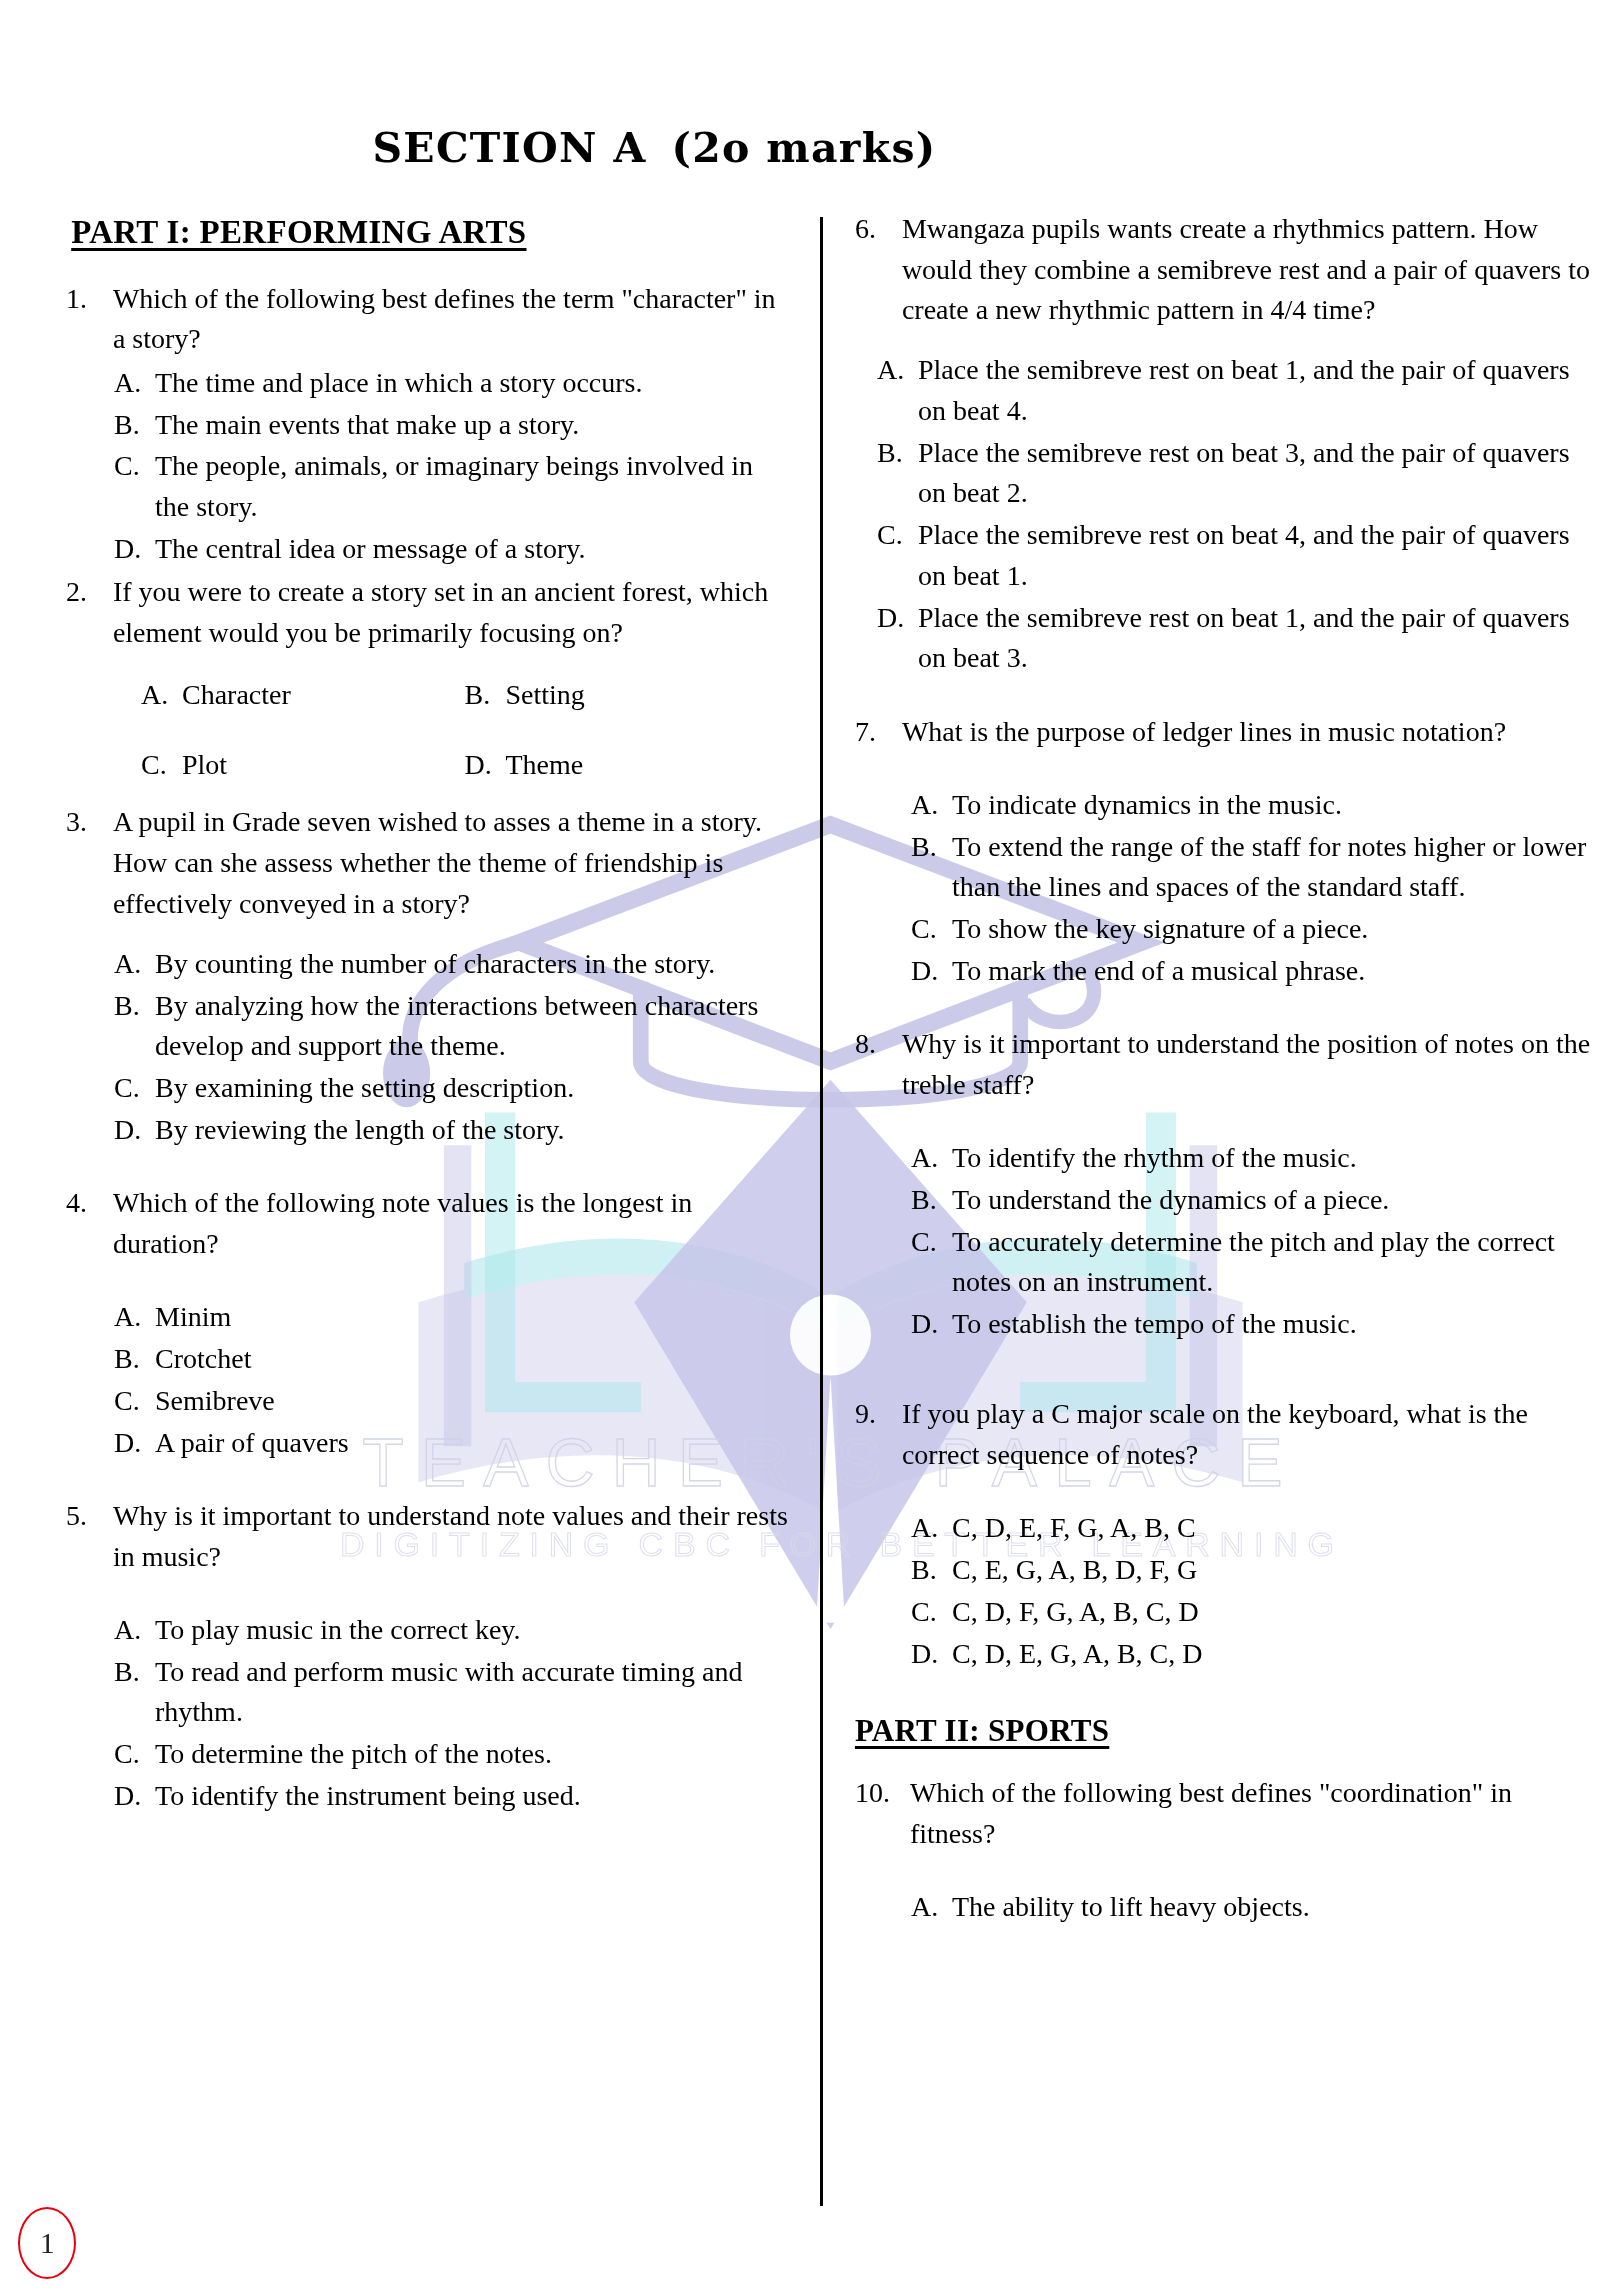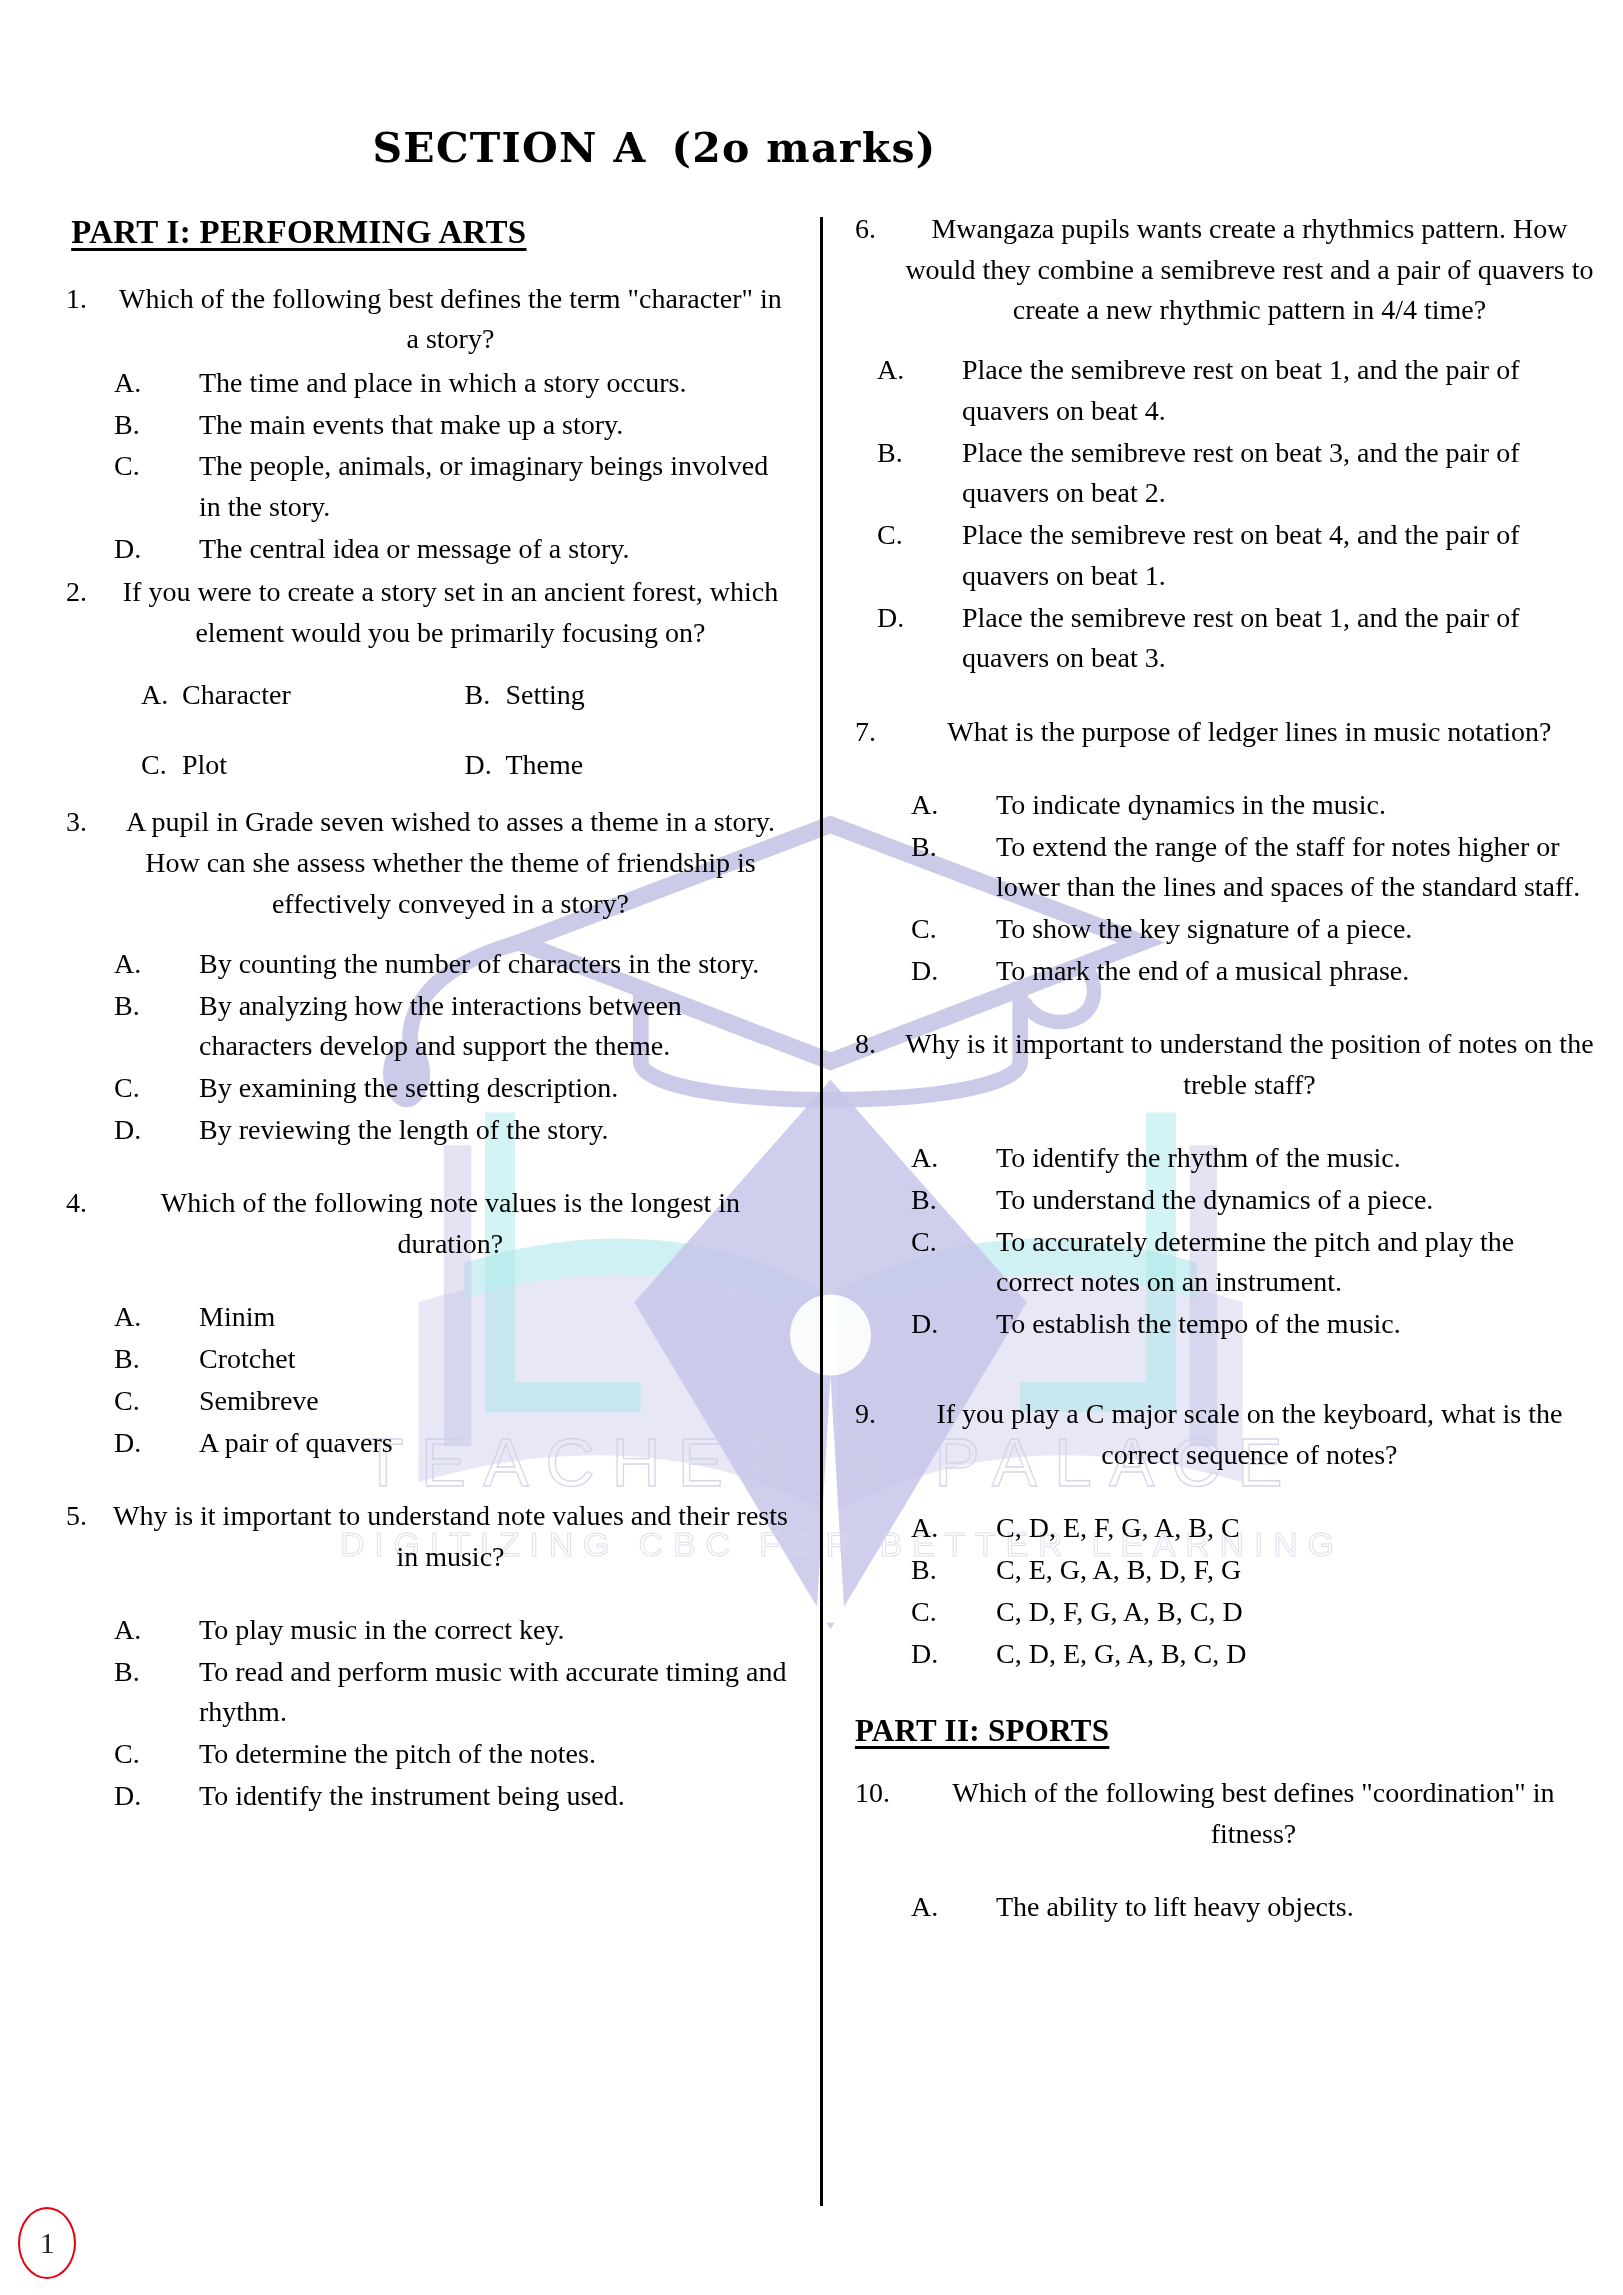--- a/index.html
+++ b/index.html
@@ -122,35 +122,35 @@
     display: flex;
     margin-bottom: 2.6px;
   }
   .q-num {
     flex: 0 0 auto;
     min-width: 47px;
     text-align: left;
     padding-left: 3.9px;
   }
   .q-num.wide { min-width: 55px; }
-  .q-text { flex: 1 1 auto; text-align: center; }
+  .q-text { flex: 1 1 auto; }
 
   .opts { margin: 0 0 2.6px 0; }
   .opt {
     display: flex;
     margin-bottom: 1.3px;
   }
   .opt-letter {
     flex: 0 0 auto;
     min-width: 41px;
     padding-left: 52px;
   }
   .opt-letter.ind2 { padding-left: 60px; }
   .opt-letter.ind0 { padding-left: 26px; }
-  .opt-text { flex: 1 1 auto; margin-left: 44px; }
+  .opt-text { flex: 1 1 auto; }
 
   .gap-sm { height: 17px; }
   .gap-md { height: 30px; }
   .gap-lg { height: 47px; }
 
   
   .opt-grid {
     display: grid;
     grid-template-columns: 1fr 1fr;
     row-gap: 29px;

